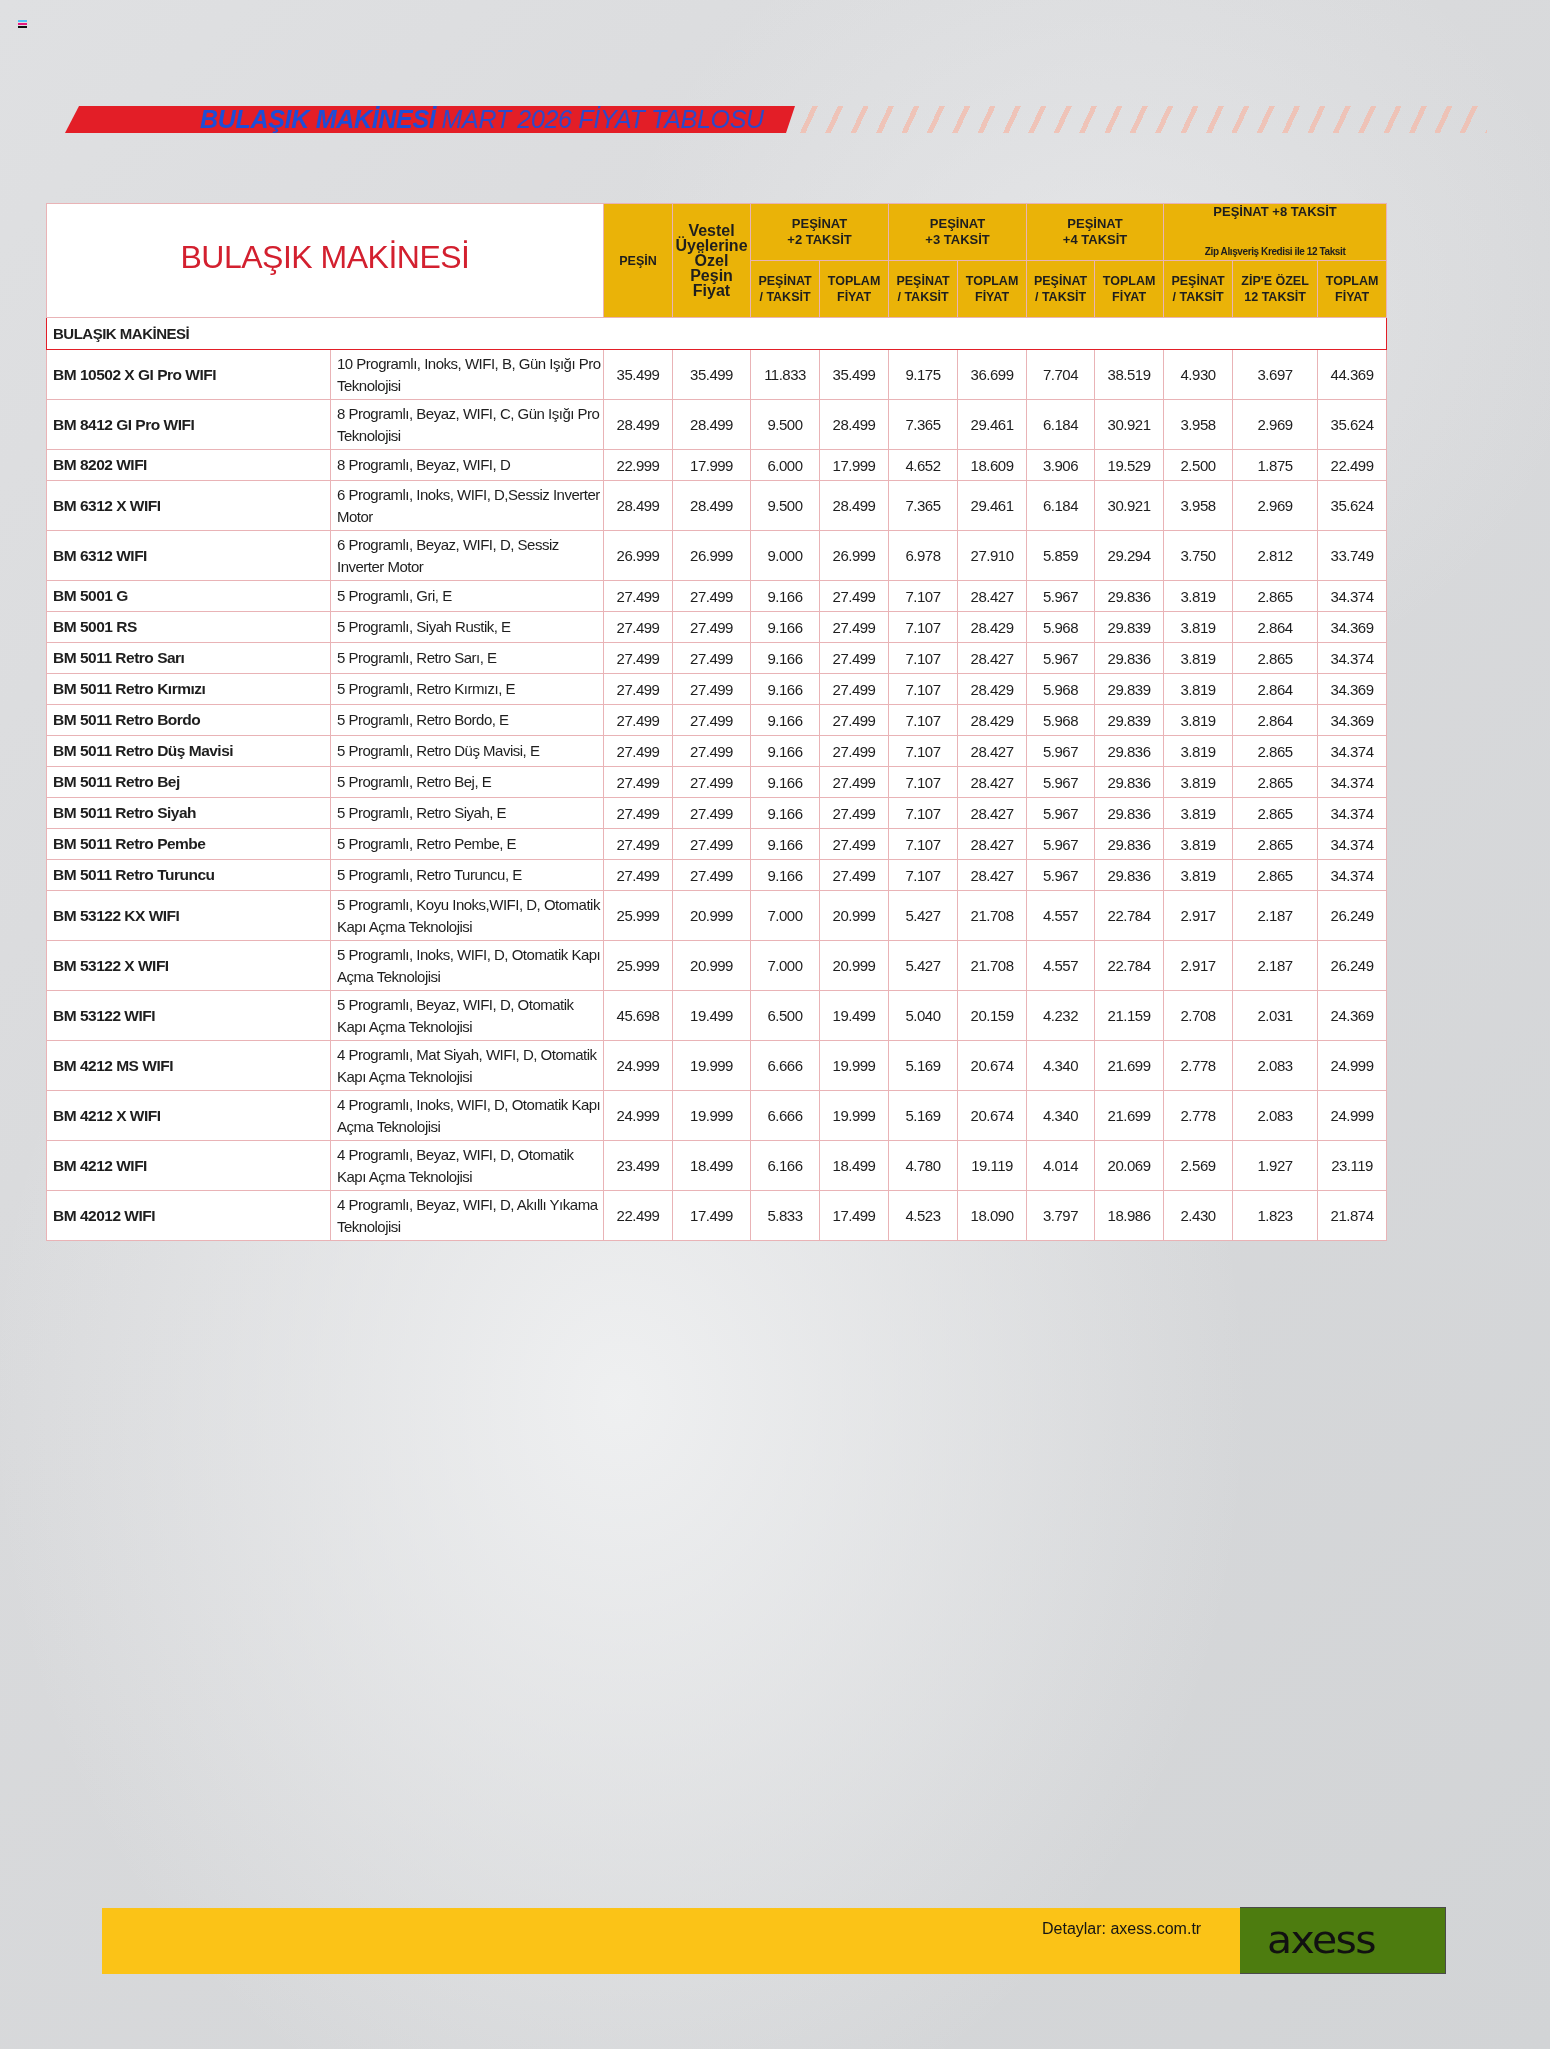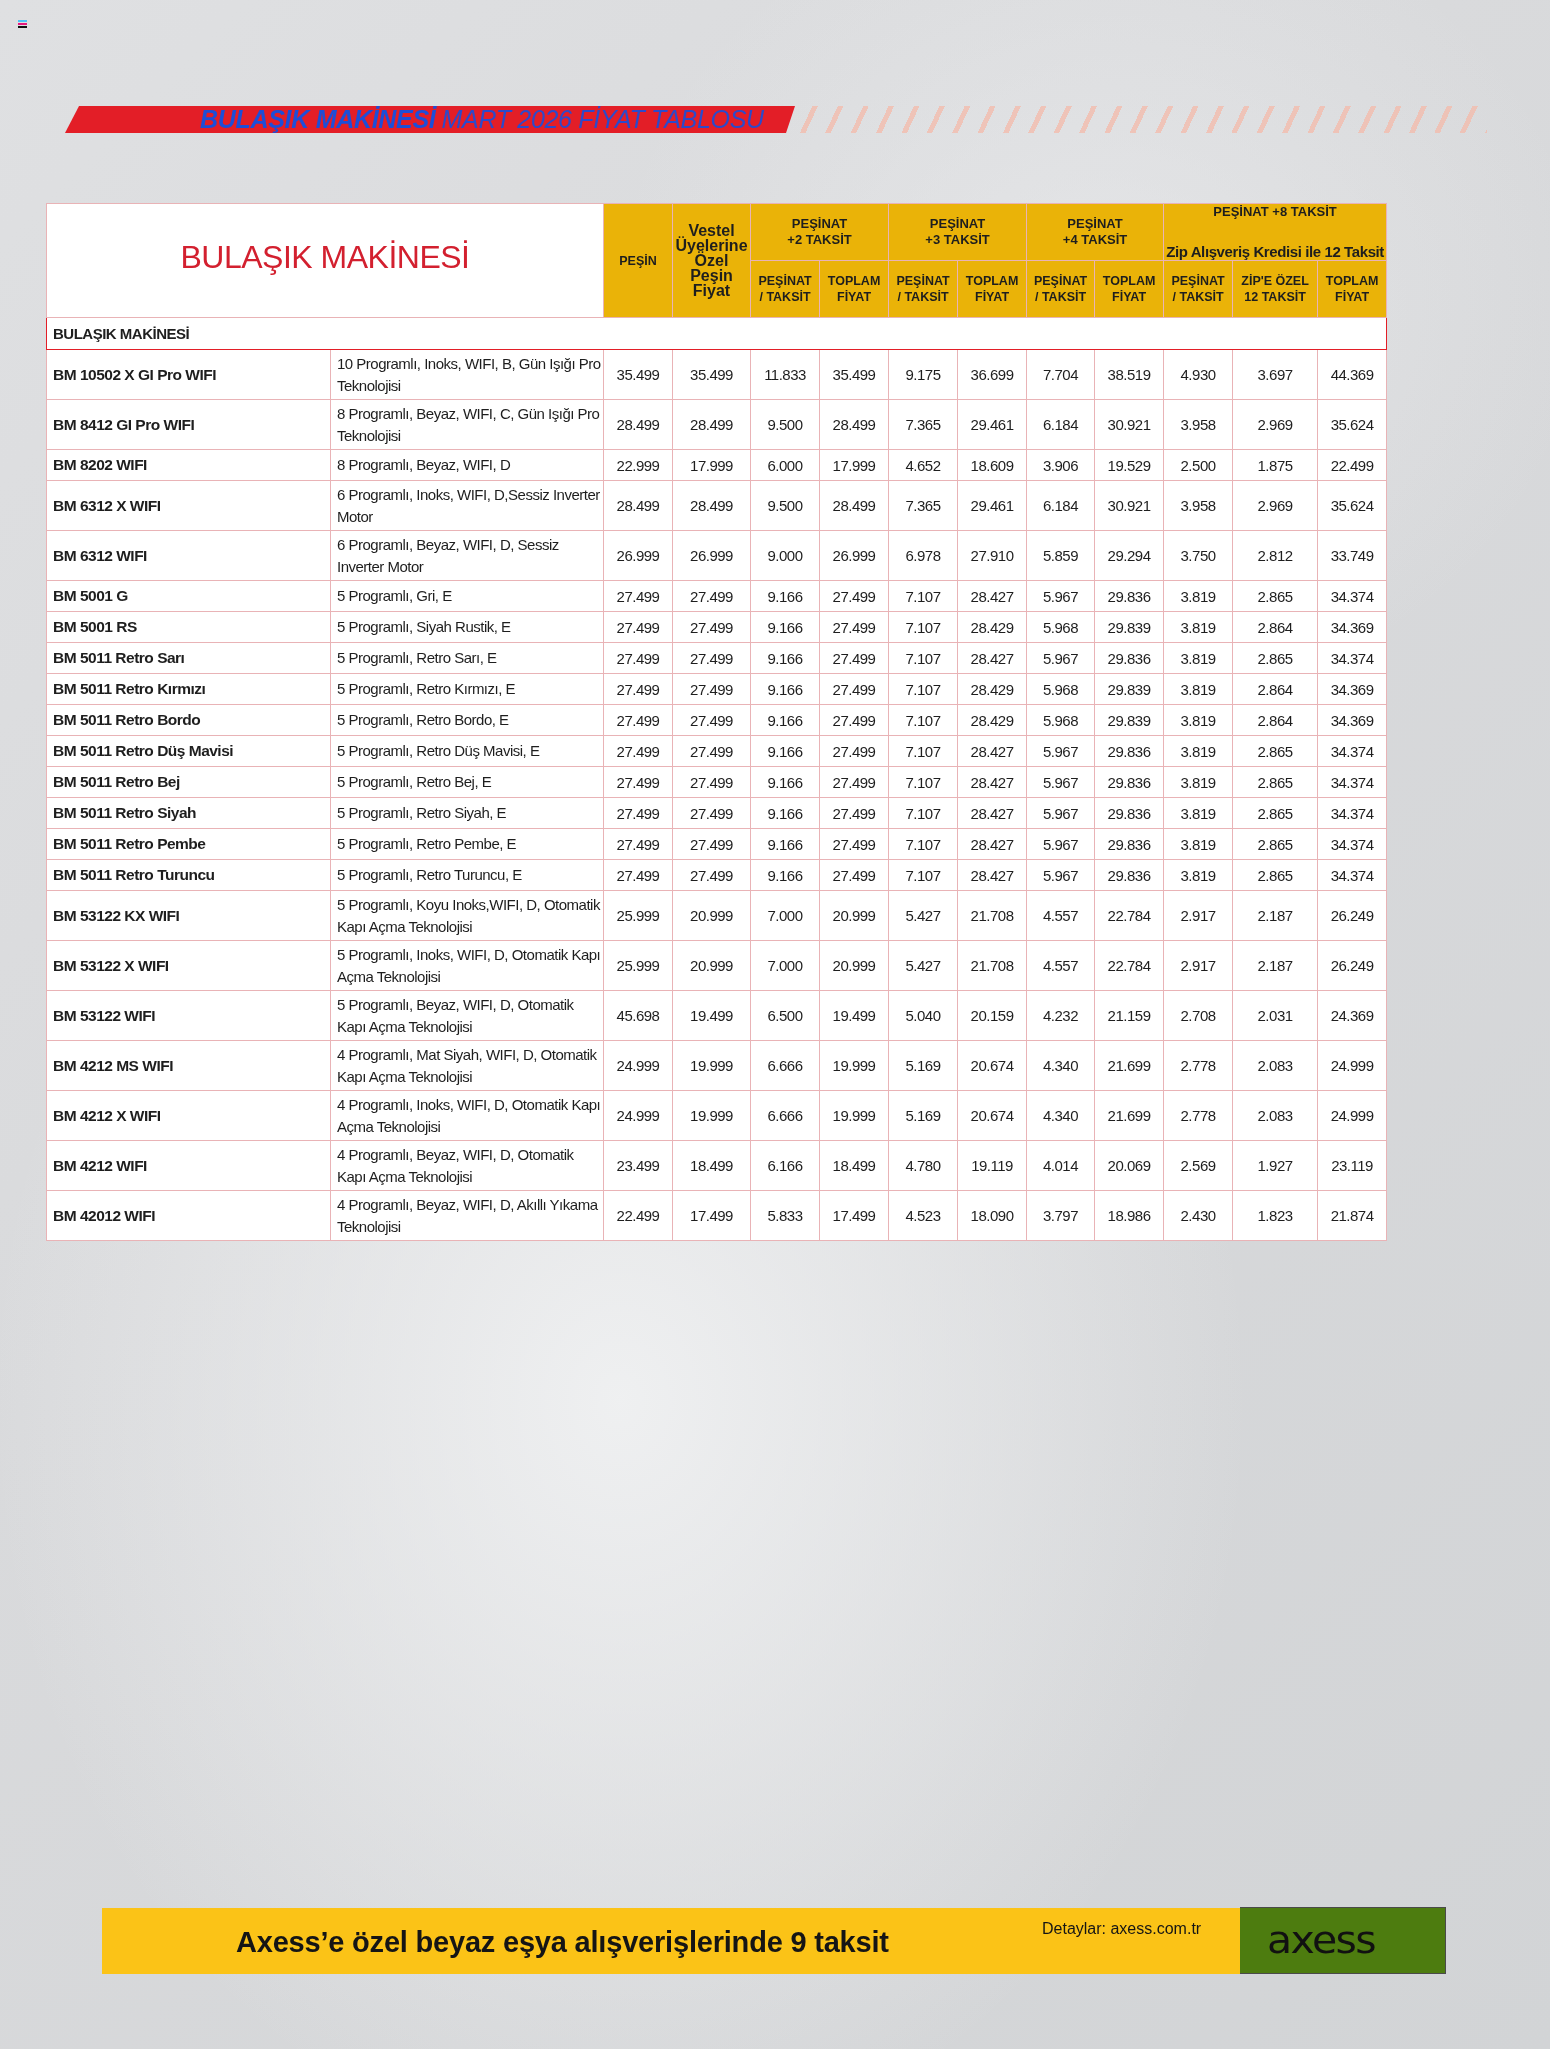--- a/index.html
+++ b/index.html
@@ -36,21 +36,21 @@
     position: absolute; left: 46px; top: 203px; width: 1340px;
     border-collapse: collapse; table-layout: fixed;
   }
   .price-table td, .price-table th { border: 1px solid #e9b3b6; padding: 0; }
   .price-table th {
     background: #eab308; font-weight: 700; font-size: 12.5px; line-height: 16px; color: #1e1e1e;
     text-align: center; vertical-align: middle;
   }
   .price-table th.title-cell { background: #fff; }
   .big-title { color: #d3202f; font-size: 32px; font-weight: 400; letter-spacing: -0.5px; }
-  .zip-note { font-size: 15px; letter-spacing: -0.4px; margin-top: 24px; }
+  .zip-note { font-size: 10px; letter-spacing: -0.4px; margin-top: 24px; }
   .section-row td {
     background: #e31e27; color: #fff; font-weight: 700; font-size: 15px; height: 31px;
     padding-left: 6px; border-color: #e31e27;
   }
   .price-table td { background: #fff; font-size: 15px; color: #1e1e1e; letter-spacing: -0.5px; }
   .price-table td.model { font-weight: 700; padding-left: 6px; font-size: 15.5px; }
   .price-table td.desc { padding-left: 6px; font-size: 15px; line-height: 22px; }
   .price-table td.num { text-align: center; }
   tr.r2 td { height: 49px; }
   tr.r1 td { height: 30px; }
@@ -505,18 +505,17 @@
         <td class="num">3.797</td>
         <td class="num">18.986</td>
         <td class="num">2.430</td>
         <td class="num">1.823</td>
         <td class="num">21.874</td>
       </tr>
     </tbody>
 </table>
 
 <div class="footer-yellow">
-  <div class="footer-headline">Axess’e özel beyaz eşya alışverişlerinde 9 taksit</div>
   <div class="footer-details">Detaylar: axess.com.tr</div>
 </div>
 <div class="axess-box">
   <div class="axess-logo">axess</div>
 </div>
 
 </body></html>

